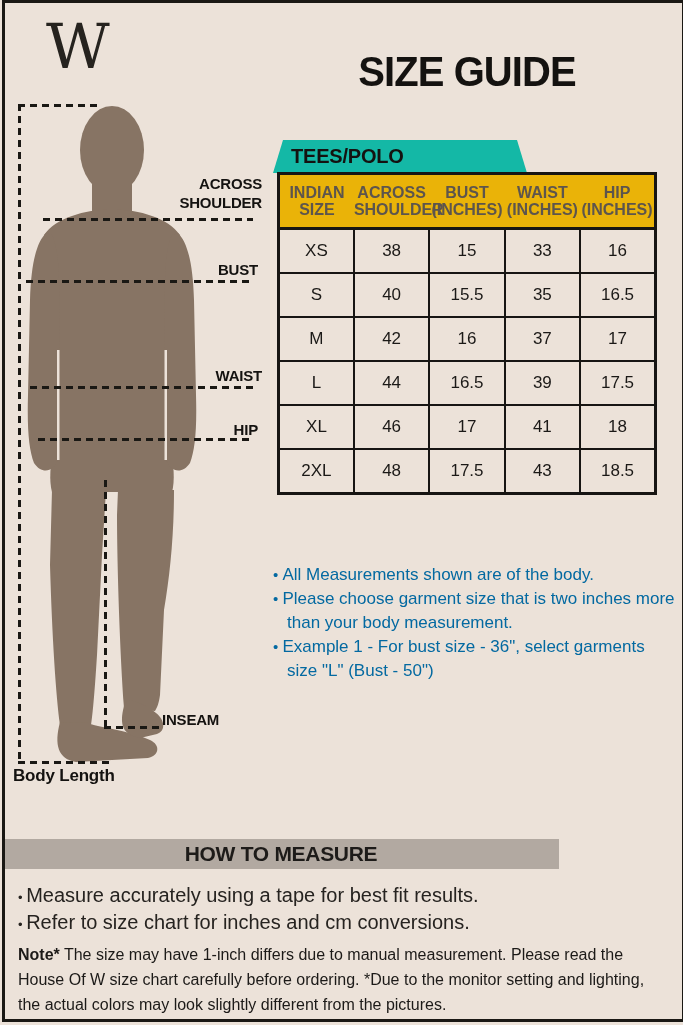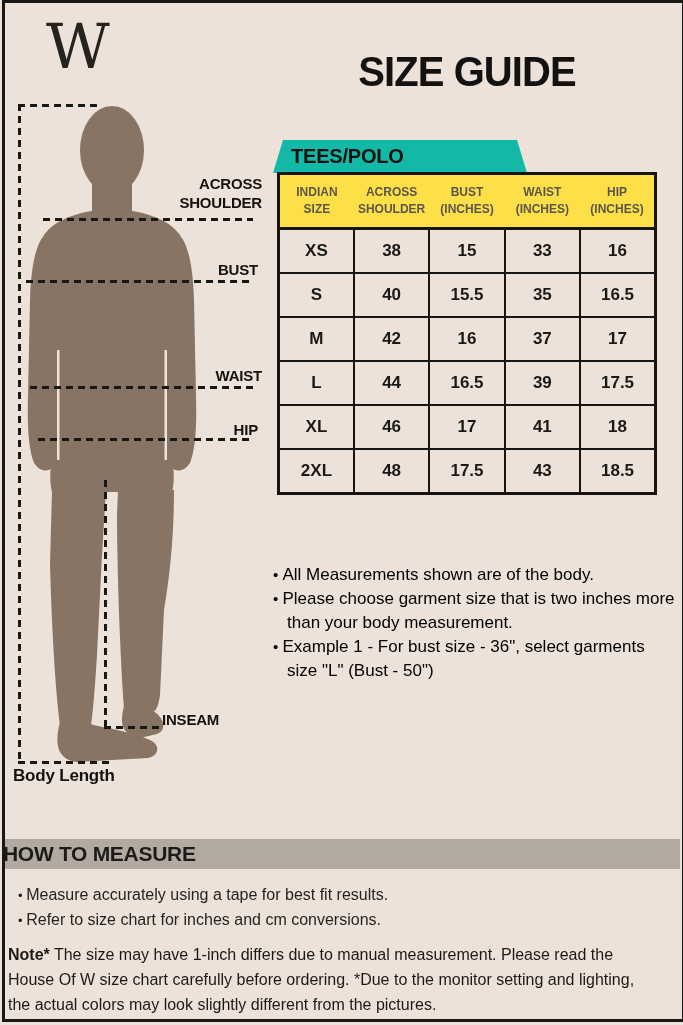--- a/index.html
+++ b/index.html
@@ -27,38 +27,38 @@
     letter-spacing:-.2px;color:#141210;z-index:4;white-space:pre-line;}
   .lbl-right{text-align:right;}
   
   .banner{position:absolute;left:273px;top:140px;width:254px;height:33px;
     background:#14b8a6;clip-path:polygon(10px 0,calc(100% - 10px) 0,100% 100%,0 100%);
     font-size:20px;font-weight:bold;line-height:33px;padding-left:18px;
     box-sizing:border-box;color:#141210;letter-spacing:-.2px;}
   
   table.size{position:absolute;left:277px;top:172px;width:380px;height:296px;
     border-collapse:collapse;table-layout:fixed;border:3px solid #171513;}
-  table.size th{border:none;border-bottom:3px solid #171513;background:#fde047;
-    font-size:12px;font-weight:bold;color:#5d554d;line-height:17px;
+  table.size th{border:none;border-bottom:3px solid #171513;background:#eab308;
+    font-size:16px;font-weight:bold;color:#5d554d;line-height:17px;
     white-space:pre-line;padding:8px 0;height:36px;}
   table.size td{border:2.5px solid #171513;text-align:center;
-    font-size:17px;font-weight:bold;color:#1b1917;height:40px;}
+    font-size:17px;font-weight:normal;color:#1b1917;height:40px;}
   
   .red-notes{position:absolute;left:266px;top:563px;width:412px;margin:0;padding:0;
-    list-style:none;color:#000000;font-size:17px;line-height:24px;z-index:2;}
+    list-style:none;color:#0369a1;font-size:17px;line-height:24px;z-index:2;}
   .red-notes li{padding-left:21px;text-indent:-14px;margin:0;}
   .red-notes li::before{content:"• ";font-size:15px;}
   
-  .band{position:absolute;left:3px;top:839px;width:677px;height:30px;
-    background:#b2a9a1;font-size:21px;font-weight:bold;
+  .band{position:absolute;left:3px;top:839px;width:556px;height:30px;
+    background:#b2a9a1;text-align:center;font-size:21px;font-weight:bold;
     line-height:30px;color:#1d1b19;letter-spacing:-.3px;z-index:5;}
   .measure-list{position:absolute;left:18px;top:883px;margin:0;padding:0;
-    list-style:none;font-size:16px;line-height:24px;color:#262320;}
+    list-style:none;font-size:20px;line-height:24px;color:#262320;}
   .measure-list li::before{content:"• ";font-size:13px;}
-  .note{position:absolute;left:8px;top:942px;width:650px;font-size:16px;
+  .note{position:absolute;left:18px;top:942px;width:650px;font-size:16px;
     line-height:25px;color:#1c1a18;}
   .note b{font-weight:bold;}
 </style>
 </head>
 <body>
 
 <div id="canvas">
 
   <div class="frame"></div>
 

